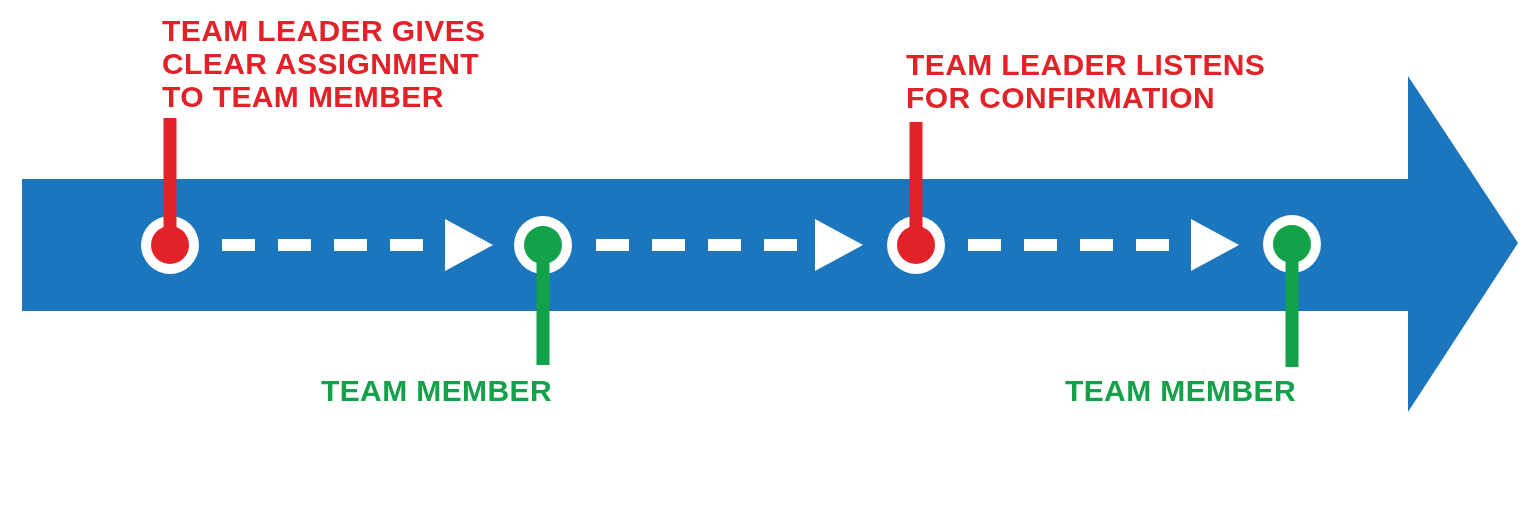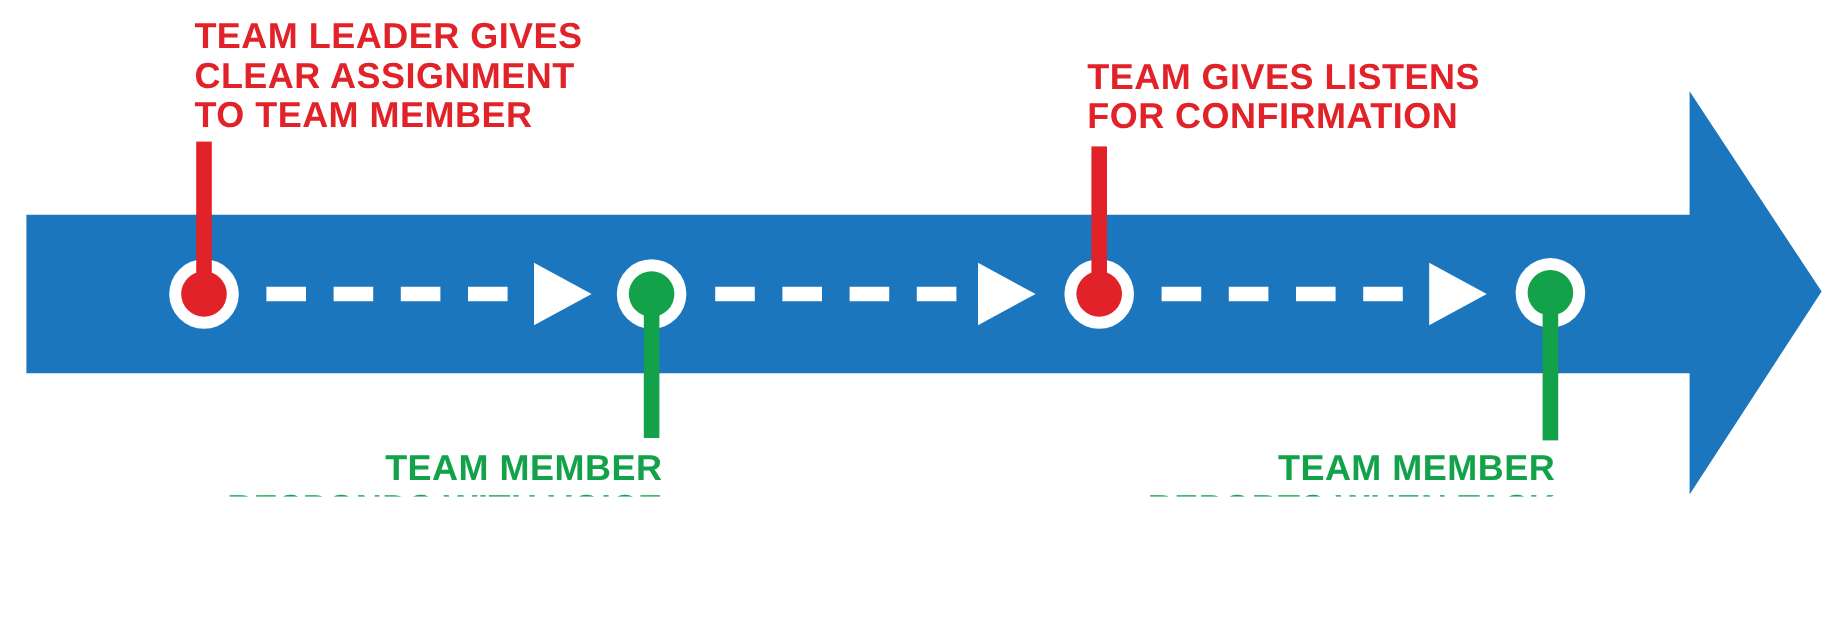--- a/index.html
+++ b/index.html
@@ -76,21 +76,21 @@
   </svg>
 
   <div class="label label-top-left" style="color: rgb(225, 35, 41);">TEAM LEADER GIVES
 CLEAR ASSIGNMENT
 TO TEAM MEMBER</div>
 
   <div class="label label-bottom-left" style="color: rgb(19, 162, 74);">TEAM MEMBER
 RESPONDS WITH VOICE
 AND EYE CONTACT</div>
 
-  <div class="label label-top-right" style="color: rgb(225, 35, 41);">TEAM GIVES LISTENS
+  <div class="label label-top-right" style="color: rgb(225, 35, 41);">TEAM LEADER LISTENS
 FOR CONFIRMATION</div>
 
   <div class="label label-bottom-right" style="color: rgb(19, 162, 74);">TEAM MEMBER
 REPORTS WHEN TASK
 IS COMPLETE AND
 REPORTS THE RESULT</div>
 
 </div>
 
 </body></html>

